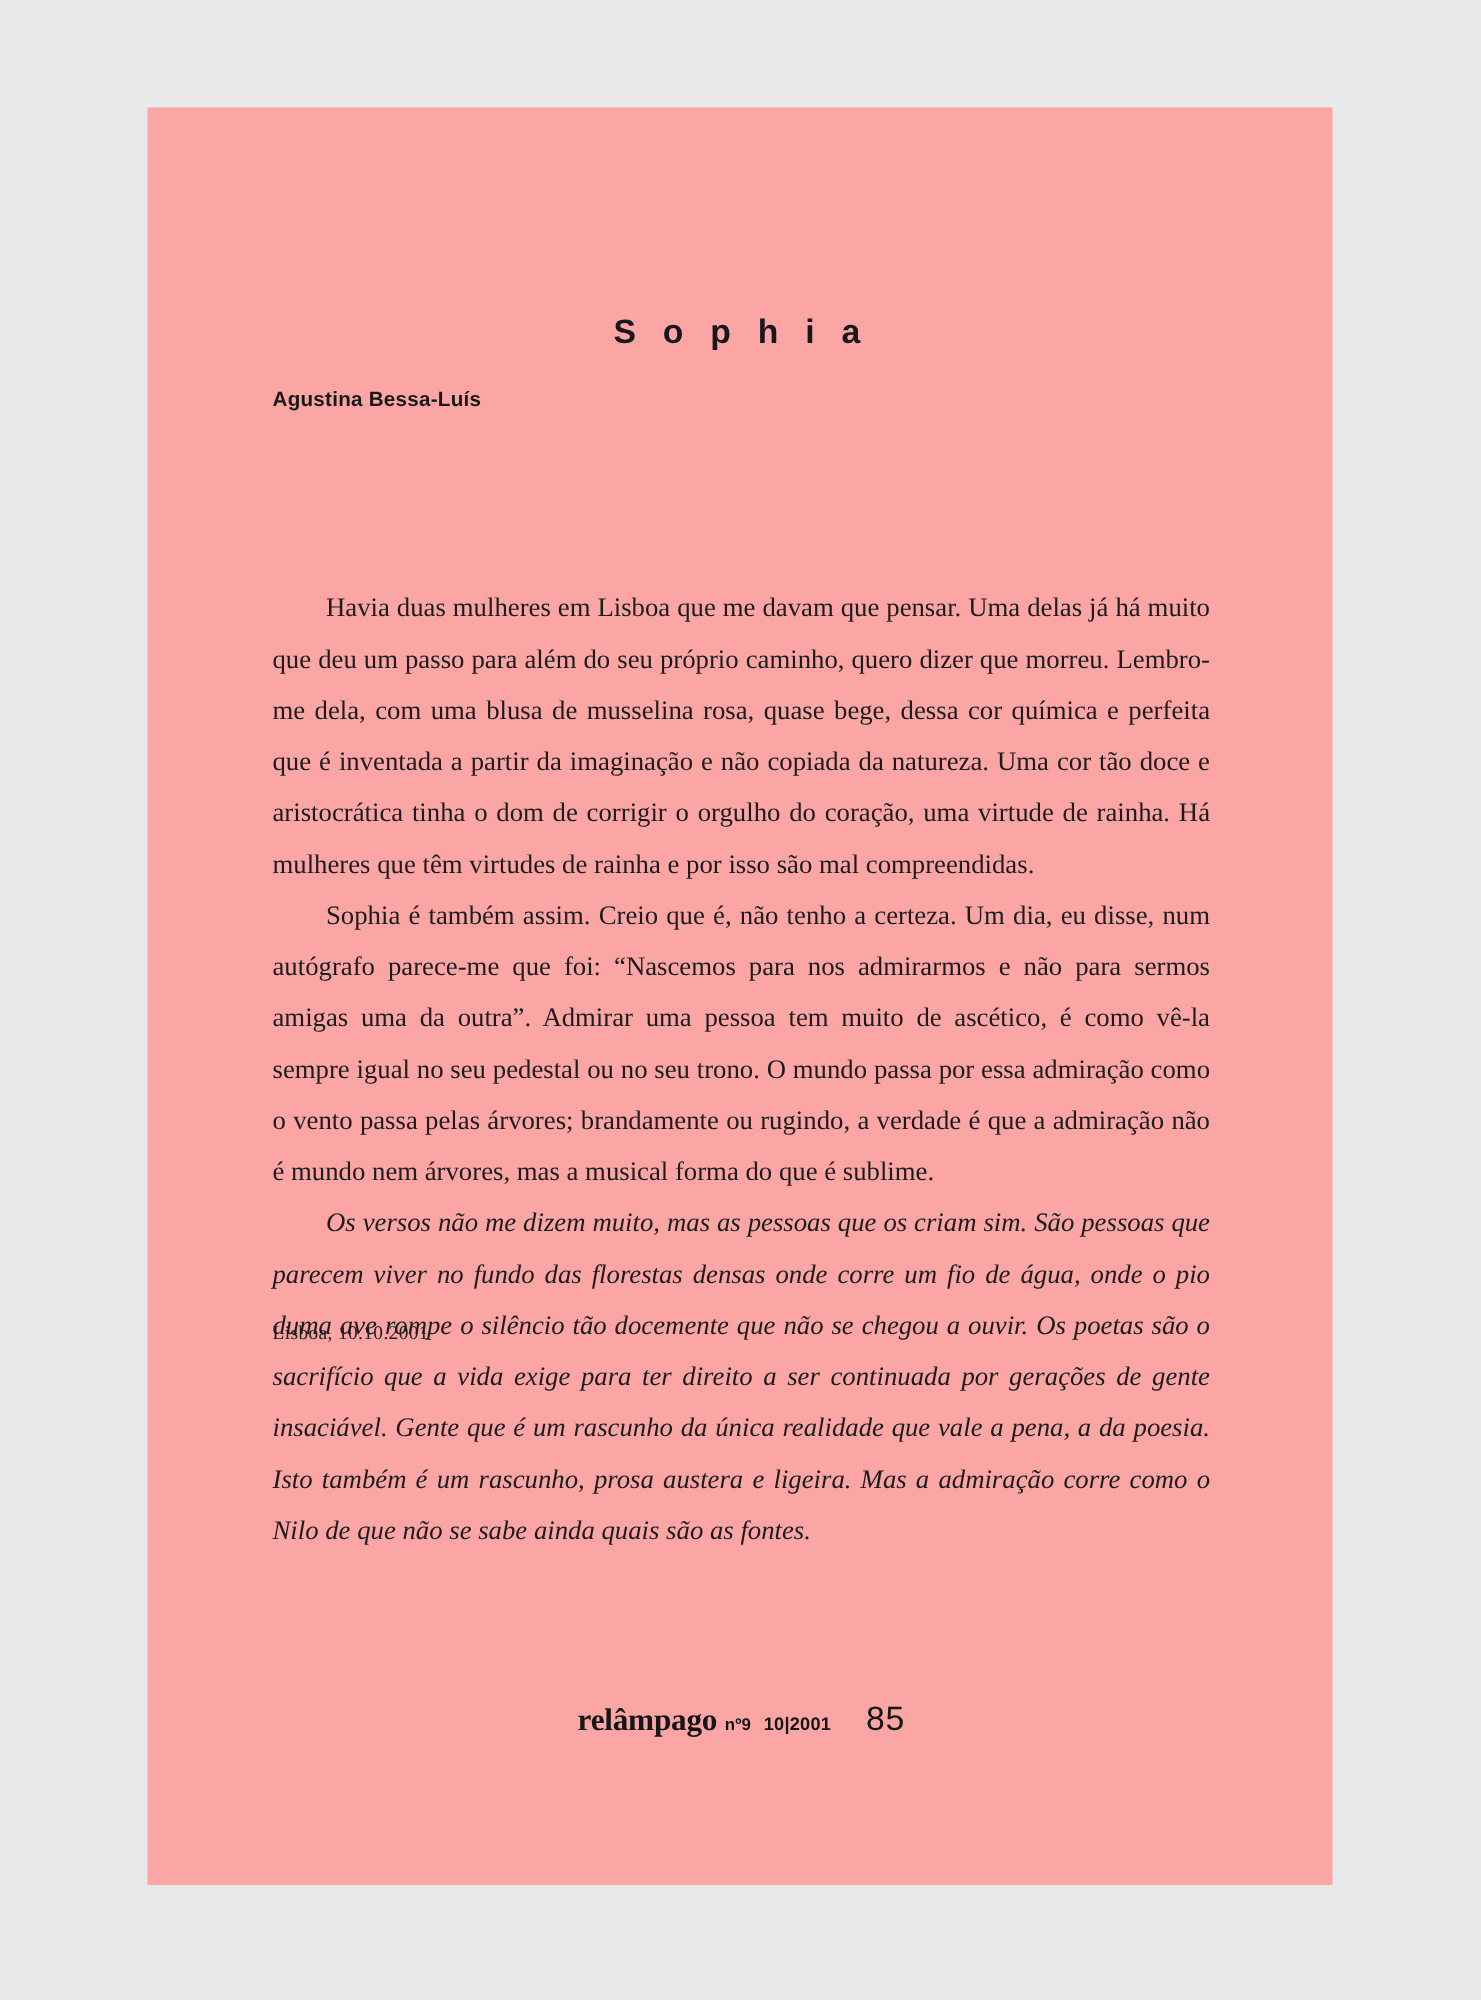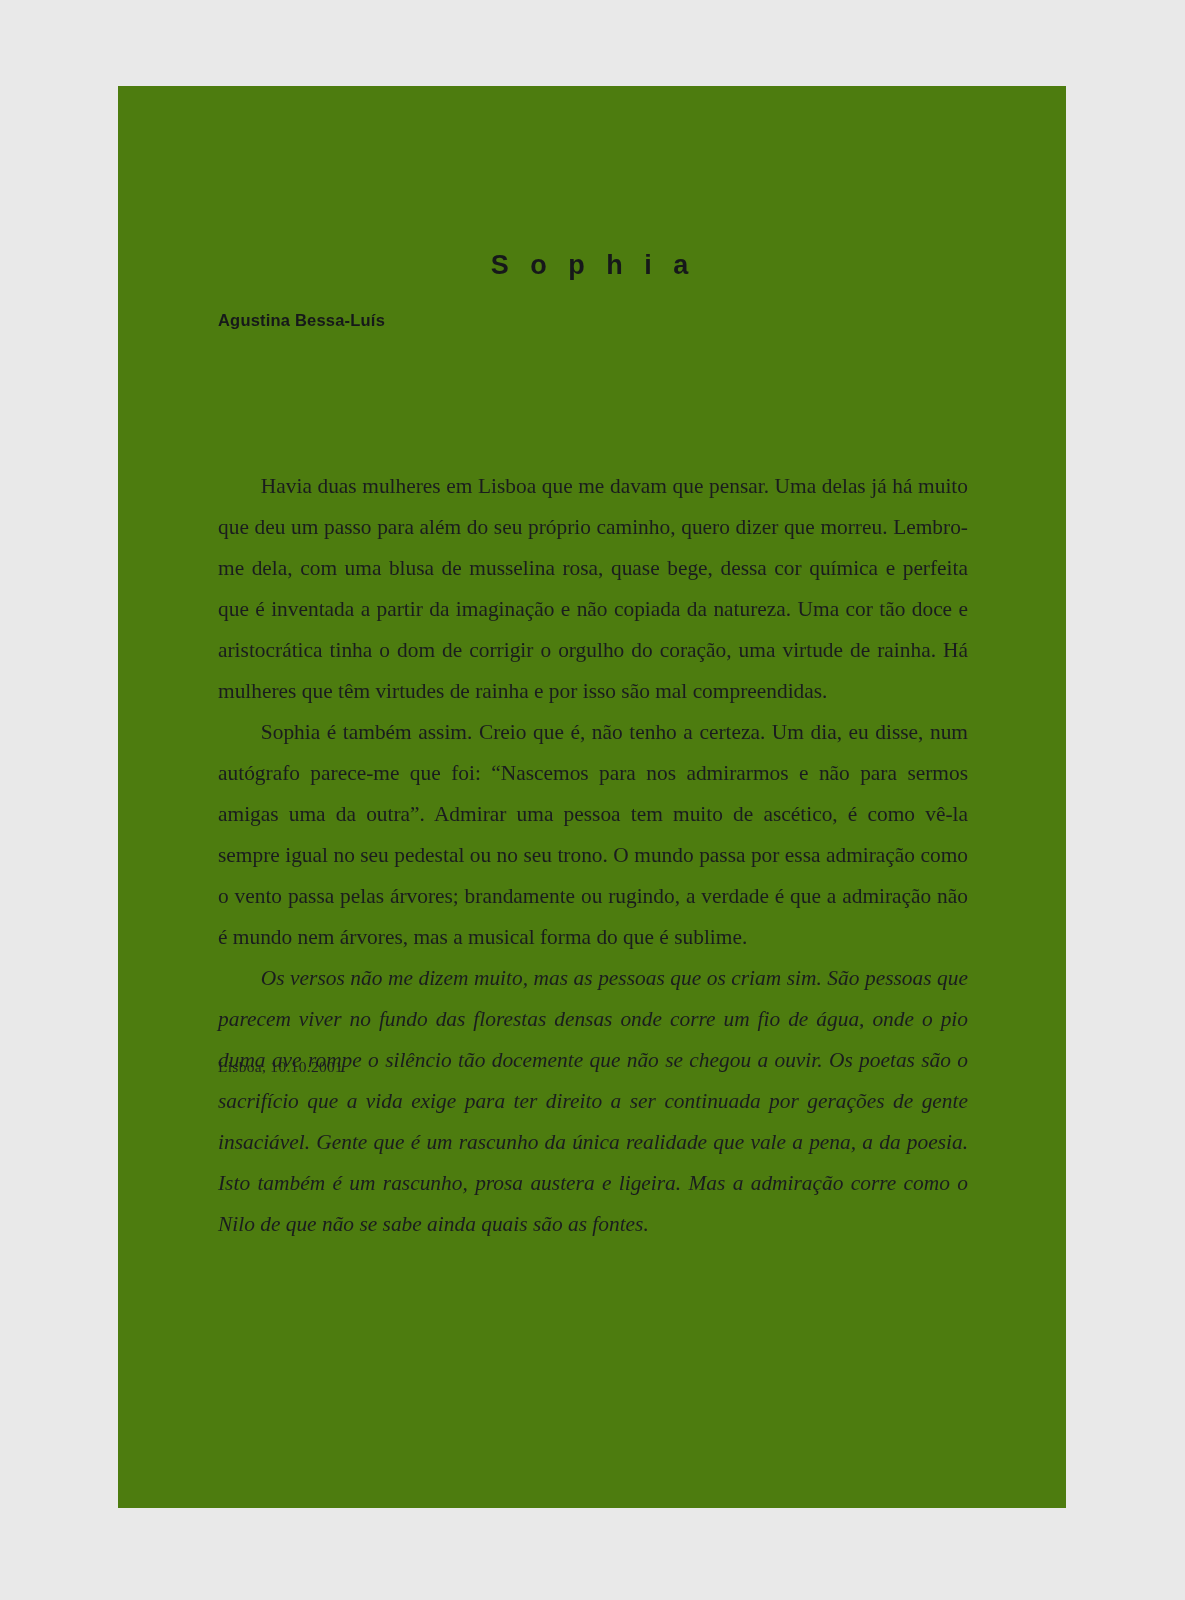--- a/index.html
+++ b/index.html
@@ -22,21 +22,21 @@
     overflow: hidden;
   }
 
   
   .page-sheet {
     position: absolute;
     left: 118px;
     top: 86px;
     width: 948px;
     height: 1422px;
-    background: #4d7c0f;
+    background: #fca5a5;
   }
 
   
   .content {
     position: absolute;
     left: 100px;
     top: 0;
     width: 750px;
     height: 100%;
   }
@@ -157,16 +157,22 @@
       <div class="doc-author">Agustina Bessa-Luís</div>
 
       <div class="body-copy">
         <p>Havia duas mulheres em Lisboa que me davam que pensar. Uma delas já há muito que deu um passo para além do seu próprio caminho, quero dizer que morreu. Lembro-me dela, com uma blusa de musselina rosa, quase bege, dessa cor química e perfeita que é inventada a partir da imaginação e não copiada da natureza. Uma cor tão doce e aristocrática tinha o dom de corrigir o orgulho do coração, uma virtude de rainha. Há mulheres que têm virtudes de rainha e por isso são mal compreendidas.</p>
         <p>Sophia é também assim. Creio que é, não tenho a certeza. Um dia, eu disse, num autógrafo parece-me que foi: “Nascemos para nos admirarmos e não para sermos amigas uma da outra”. Admirar uma pessoa tem muito de ascético, é como vê-la sempre igual no seu pedestal ou no seu trono. O mundo passa por essa admiração como o vento passa pelas árvores; brandamente ou rugindo, a verdade é que a admiração não é mundo nem árvores, mas a musical forma do que é sublime.</p>
         <p>Os versos não me dizem muito, mas as pessoas que os criam sim. São pessoas que parecem viver no fundo das florestas densas onde corre um fio de água, onde o pio duma ave rompe o silêncio tão docemente que não se chegou a ouvir. Os poetas são o sacrifício que a vida exige para ter direito a ser continuada por gerações de gente insaciável. Gente que é um rascunho da única realidade que vale a pena, a da poesia. Isto também é um rascunho, prosa austera e ligeira. Mas a admiração corre como o Nilo de que não se sabe ainda quais são as fontes.</p>
       </div>
 
       <div class="dateline">Lisboa, 10.10.2001</div>
 
+      <div class="colophon">
+        <span class="colophon-journal">relâmpago</span>
+        <span class="colophon-issue">nº9</span>
+        <span class="colophon-date">10|2001</span>
+        <span class="colophon-pageno">85</span>
+      </div>
 
     </div>
   </div>
 </div>
 
 </body></html>

